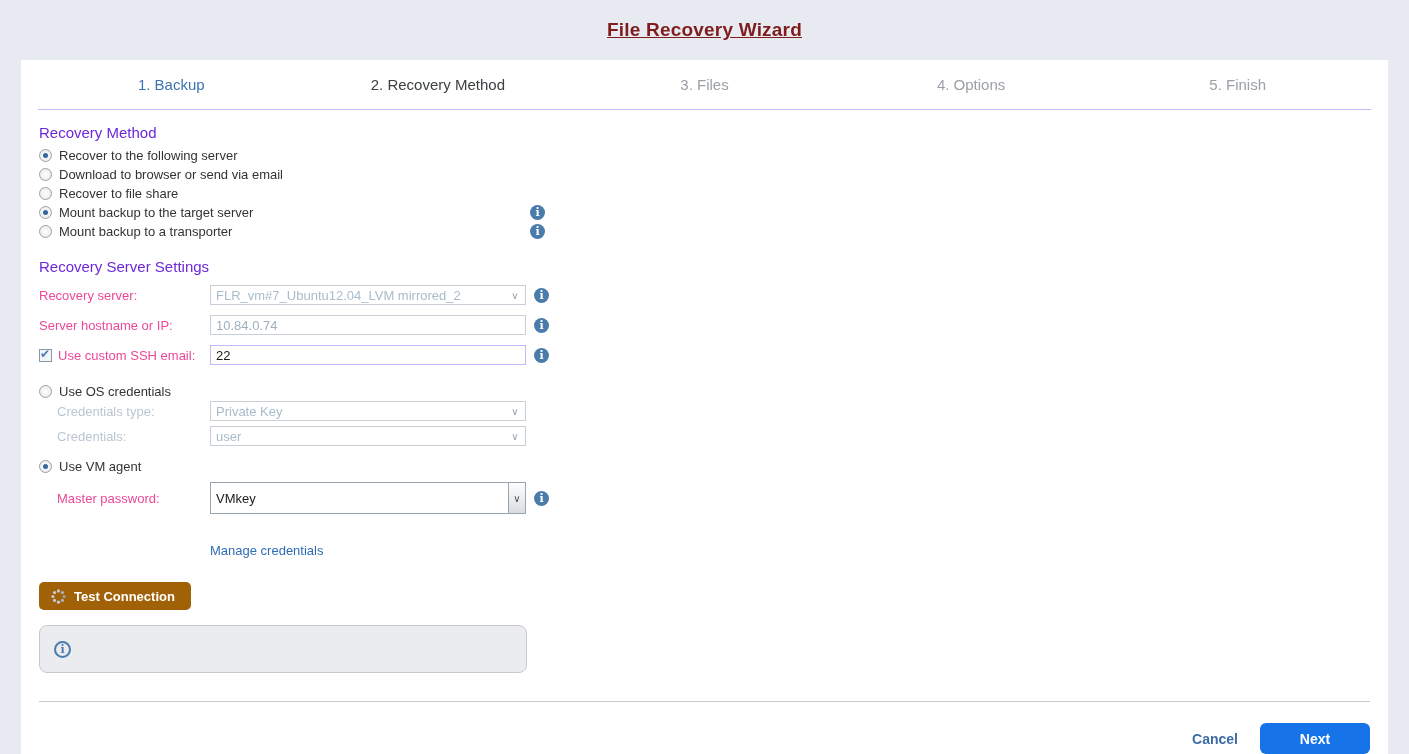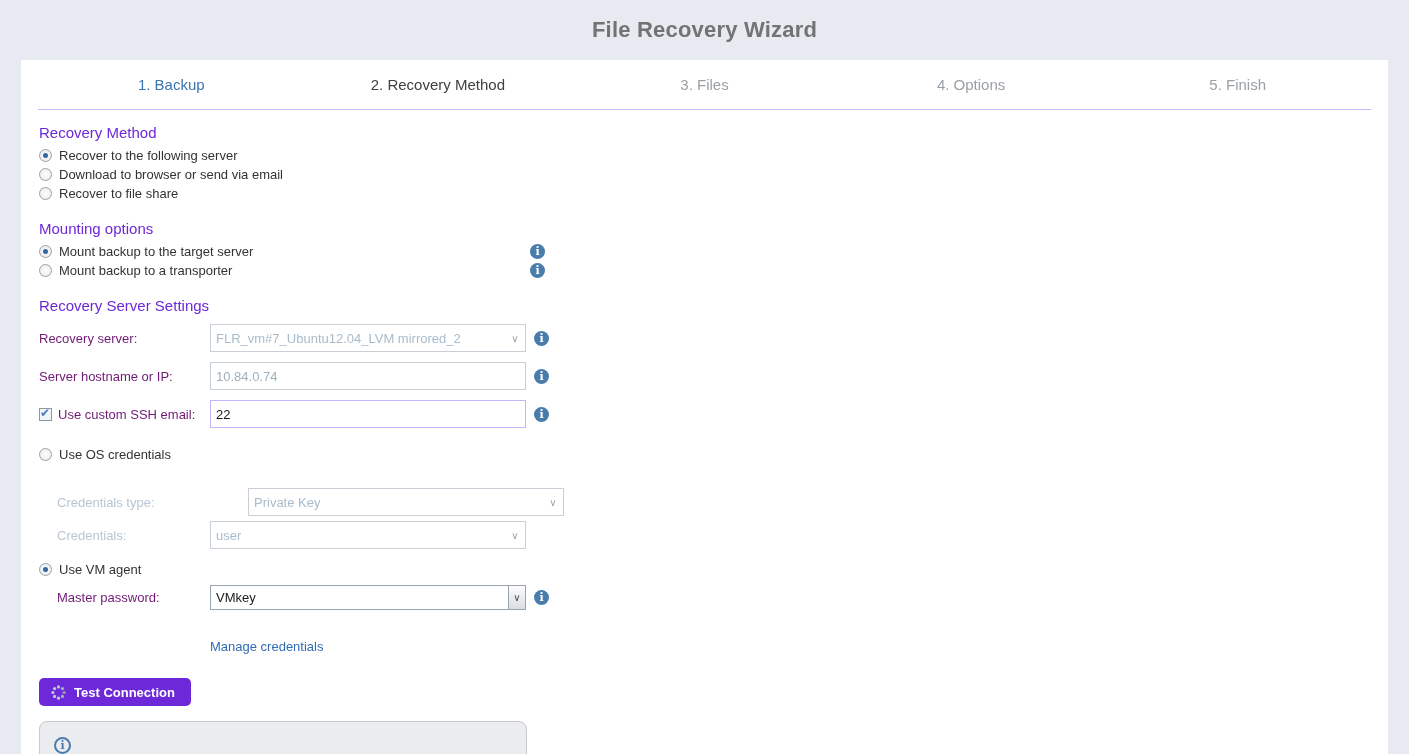--- a/index.html
+++ b/index.html
@@ -6,21 +6,21 @@
   html,body { width:1409px; height:754px; }
   body {
     background:#e8eaf1;
     font-family:"Liberation Sans", sans-serif;
     color:#333;
     overflow:hidden;
   }
   .titlebar {
     height:60px; display:flex; align-items:center; justify-content:center;
   }
-  .titlebar h1 { font-size:22px; font-weight:700; color:#737373; letter-spacing:.2px; }
+  .titlebar h1 { font-size:19px; font-weight:700; color:#7f1d1d; letter-spacing:.2px;text-decoration:underline; }
 
   .panel {
     margin:0 21px; background:#fff; min-height:694px;
     display:flex; flex-direction:column;
   }
   .steps {
     display:flex; margin:0 17px; height:50px; align-items:center;
     border-bottom:1px solid #c4b5fd;
   }
   .step { flex:1; text-align:center; font-size:15px; color:#9aa0a6; }
@@ -56,49 +56,49 @@
   .row-info { position:absolute; left:491px; top:2px; }
 
   .info-badge {
     display:inline-block; width:15px; height:15px; border-radius:50%;
     background:#4a7cab; color:#fff; text-align:center; line-height:15px;
     font-size:11px; font-weight:700; font-family:"DejaVu Serif", serif;
     flex:none;
   }
 
   .form-row { display:flex; align-items:center; margin-top:10px; }
-  .form-row .lbl { width:171px; font-size:13px; color:#701a75; display:flex; align-items:center; gap:6px; }
+  .form-row .lbl { width:171px; font-size:13px; color:#ec4899; display:flex; align-items:center; gap:6px; }
   .form-row .lbl.indent { padding-left:18px; }
   .form-row .lbl.dim { color:#b9c6d3; }
   .field {
-    width:316px; height:28px; font-size:13px; display:flex; align-items:center;
+    width:316px; height:20px; font-size:13px; display:flex; align-items:center;
     padding:0 5px; background:#fff;
   }
   .field.input-on  { border:1px solid #c4b5fd; color:#1a1a1a; }
   .field.input-off { border:1px solid #c8cfd6; color:#9fb0bd; }
   .selectbox { justify-content:space-between; padding-right:0; }
   .selectbox .val { overflow:hidden; white-space:nowrap; }
   .selectbox.sel-off { border:1px solid #c8cfd6; color:#a9bccb; }
   .selectbox .chev-flat {
     width:20px; text-align:center; color:#9aa4ad; font-size:10px; flex:none;
   }
-  .selectbox.sel-on { border:1px solid #9aa4ad; color:#1a1a1a; height:25px; }
+  .selectbox.sel-on { border:1px solid #9aa4ad; color:#1a1a1a; height:32px; }
   .selectbox .chev-btn {
     width:17px; height:100%; flex:none; display:flex; align-items:center; justify-content:center;
     background:linear-gradient(#fdfdfd,#d9dde2); border-left:1px solid #9aa4ad;
     color:#4a4f55; font-size:10px; cursor:pointer;
   }
   .field-info { margin-left:8px; }
 
   .link { color:#2f6cb5; font-size:13px; text-decoration:none; cursor:pointer; }
   .manage-row { margin:27px 0 10px 171px; }
 
   .btn-test {
     margin-top:13px; display:inline-flex; align-items:center; gap:8px;
-    background:#6d28d9; color:#fff; border:none; border-radius:5px;
+    background:#a16207; color:#fff; border:none; border-radius:5px;
     height:28px; padding:0 16px 0 12px; font-size:13px; font-weight:700;
     font-family:"Liberation Sans", sans-serif; cursor:pointer;
   }
 
   .note {
     margin-top:15px; width:488px; min-height:48px; background:#ebecef;
     border:1px solid #c9c9cc; border-radius:8px;
     display:flex; align-items:center; gap:12px; padding:8px 14px;
   }
   .note-icon {
@@ -151,21 +151,20 @@
     </div>
     <div class="radio-row">
       <span class="radio"></span>
       <span>Download to browser or send via email</span>
     </div>
     <div class="radio-row">
       <span class="radio"></span>
       <span>Recover to file share</span>
     </div>
 
-    <h2 class="section mt">Mounting options</h2>
 
     <div class="radio-row">
       <span class="radio checked"></span>
       <span>Mount backup to the target server</span>
       <span class="row-info info-badge">i</span>
     </div>
     <div class="radio-row">
       <span class="radio"></span>
       <span>Mount backup to a transporter</span>
       <span class="row-info info-badge">i</span>
@@ -195,21 +194,21 @@
       </span>
       <input class="field input-on" value="22" style="">
       <span class="info-badge field-info">i</span>
     </div>
 
     <div class="radio-row" style="margin-top:17px;">
       <span class="radio"></span>
       <span>Use OS credentials</span>
     </div>
 
-    <div class="form-row" style="margin-top:24px;gap:38px;">
+    <div class="form-row" style="margin-top:0;">
       <span class="lbl indent dim">Credentials type:</span>
       <div class="field selectbox sel-off">
         <span class="val">Private Key</span>
         <span class="chev-flat">∨</span>
       </div>
     </div>
 
     <div class="form-row" style="margin-top:5px;">
       <span class="lbl indent dim">Credentials:</span>
       <div class="field selectbox sel-off">

